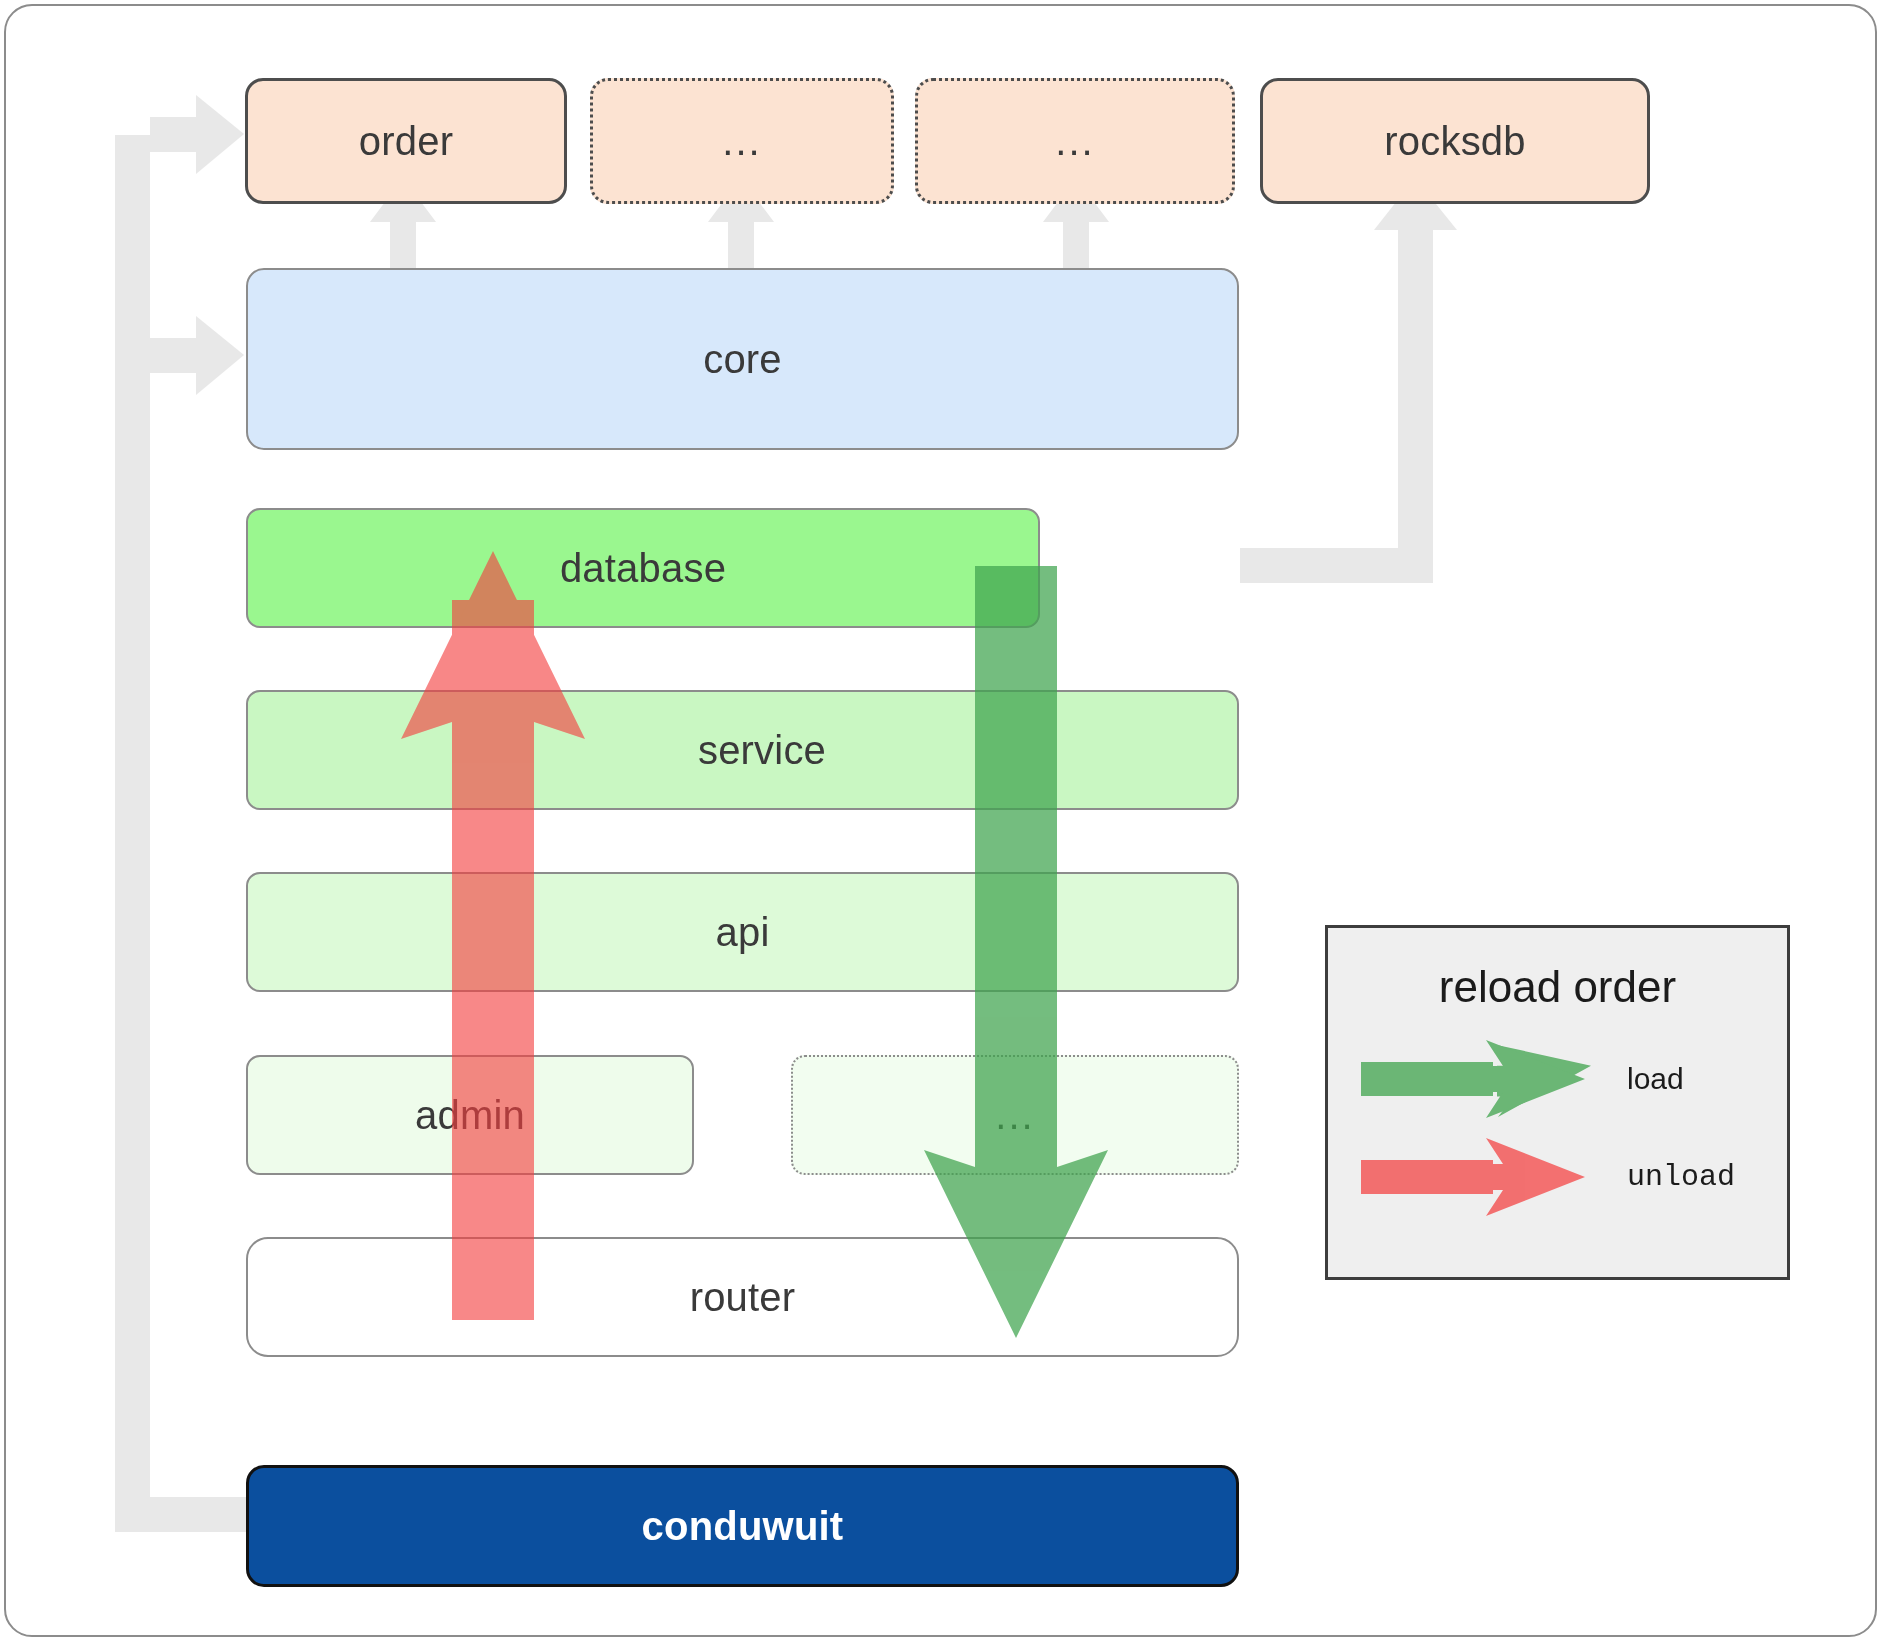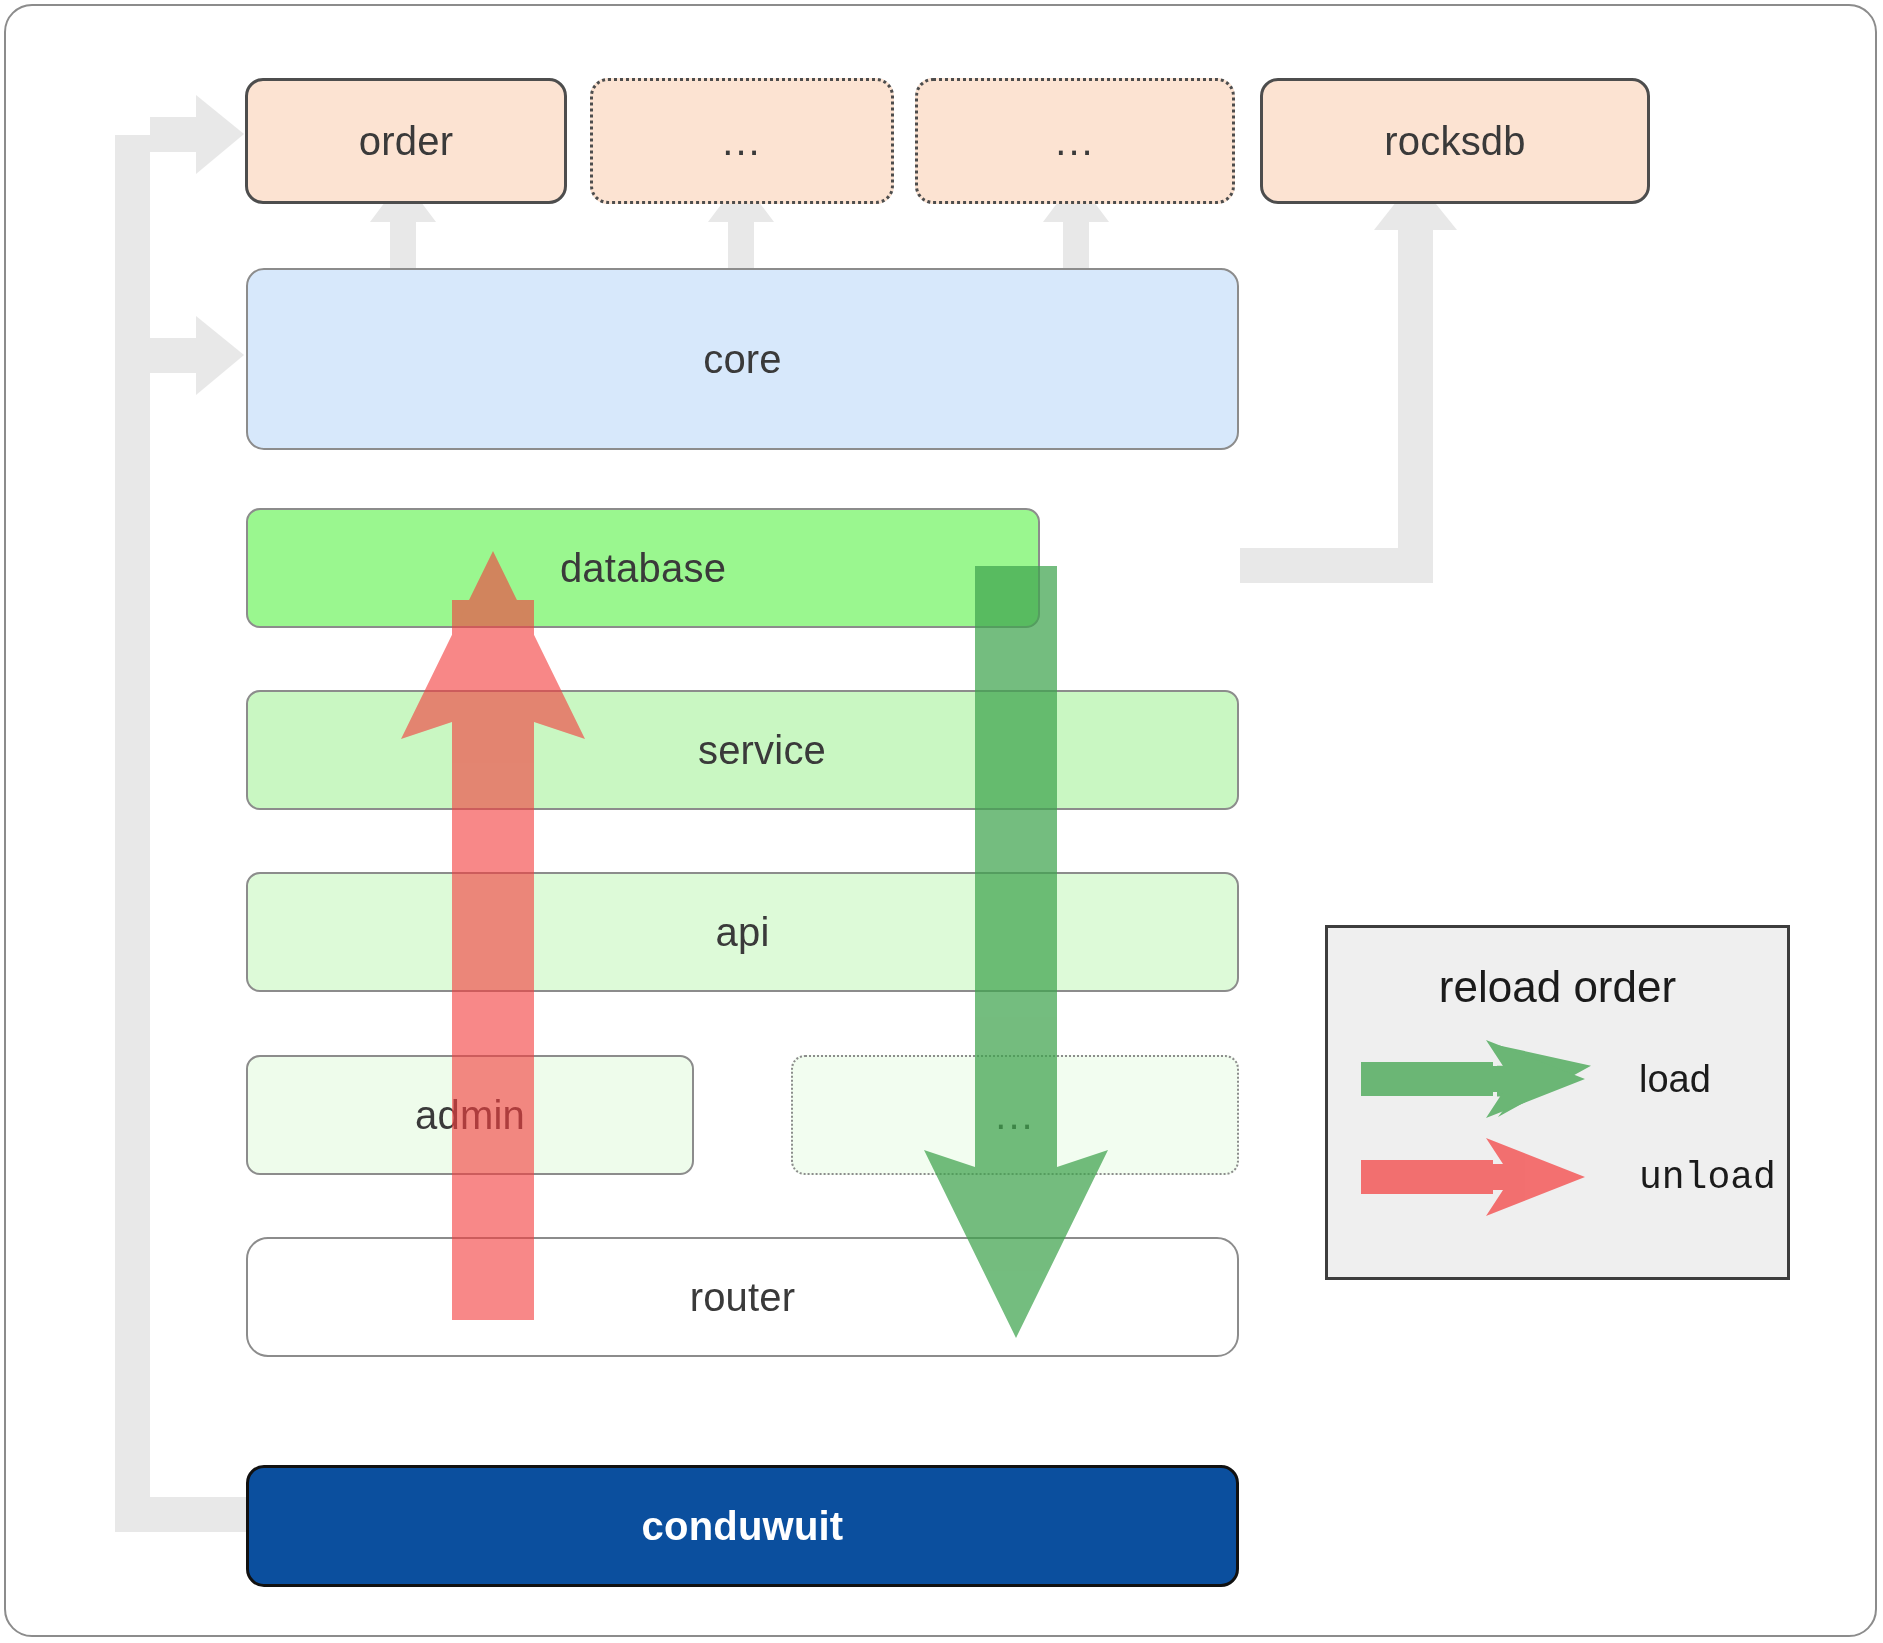--- a/index.html
+++ b/index.html
@@ -142,23 +142,23 @@
   .legend-row-load   { top: 112px; }
   .legend-row-unload { top: 210px; font-family: Liberation Mono, monospace; }
   .legend-arrow {
     position: relative;
     width: 230px;
     height: 78px;
     margin-left: 33px;
     flex: 0 0 auto;
   }
   .legend-label {
-    font-size: 38px;
+    font-size: 30px;
     color: #1b1b1b;
-    margin-left: 48px;
+    margin-left: 36px;
     white-space: nowrap;
   }
 </style>
 </head>
 <body>
 
 <div id="stage">
   <div id="frame"></div>
 
   <svg class="layer" id="connector-layer" viewBox="0 0 1883 1643" width="1883" height="1643">

